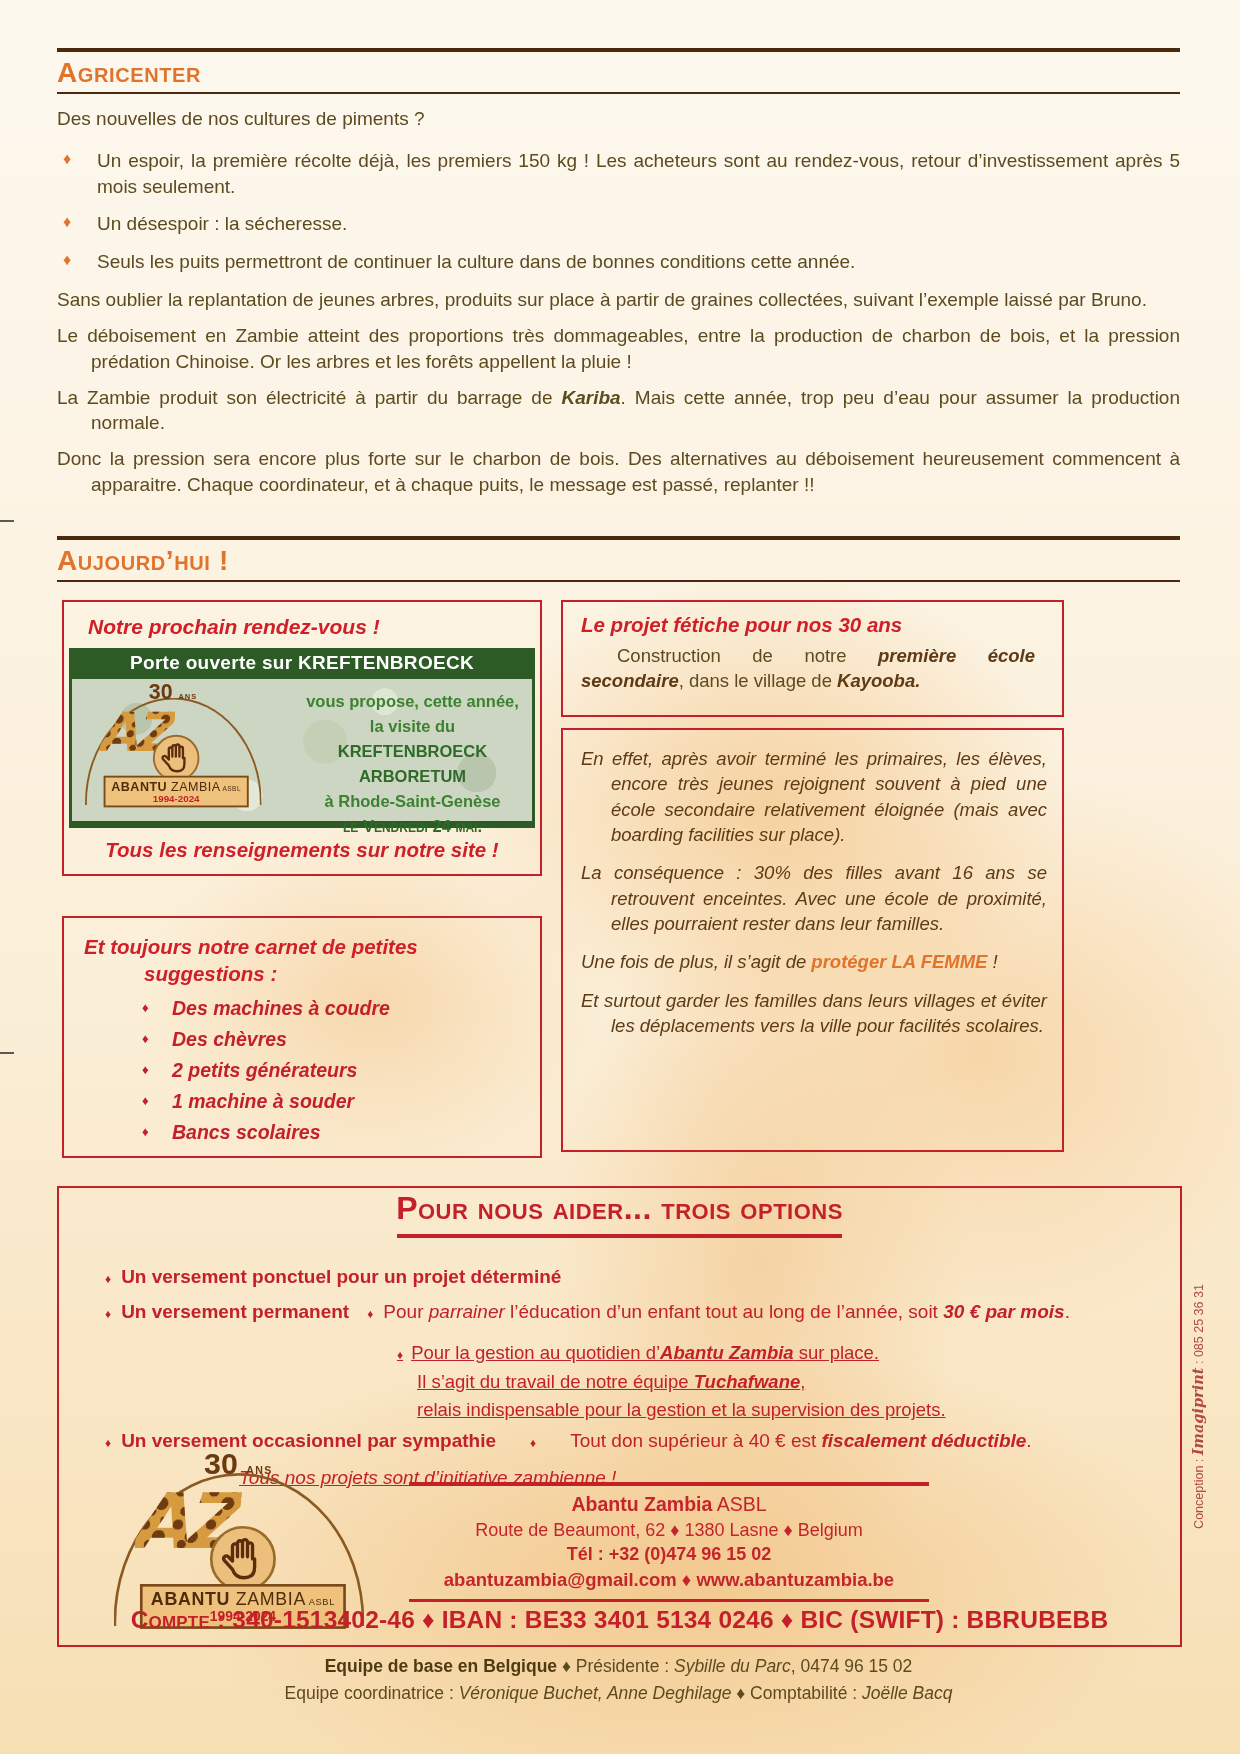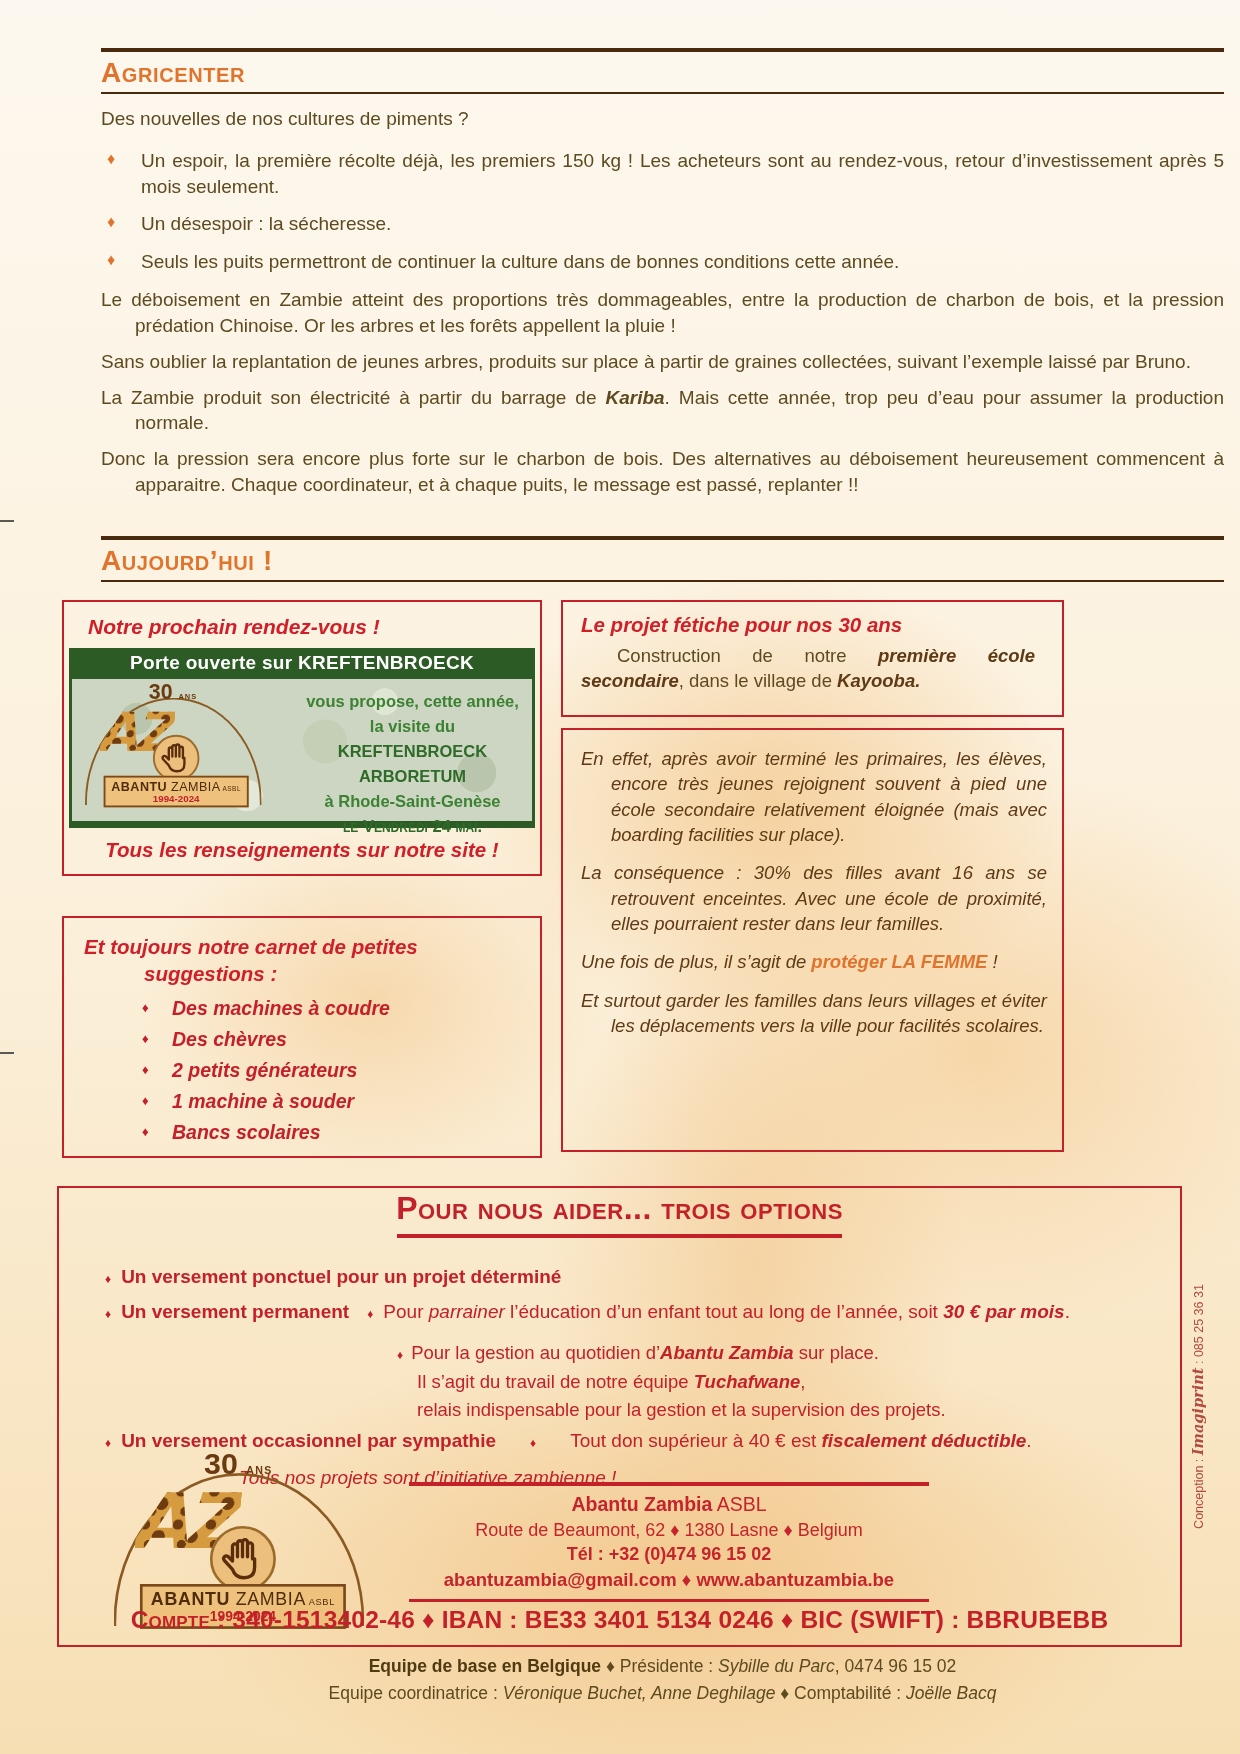--- a/index.html
+++ b/index.html
@@ -8,21 +8,21 @@
     font-family:"Liberation Sans", sans-serif;
     color:#5d4a1f;
     background:
       radial-gradient(ellipse 430px 330px at 62% 46%, rgba(243,198,137,.75), rgba(243,198,137,0) 70%),
       radial-gradient(ellipse 520px 400px at 79% 60%, rgba(245,205,150,.7), rgba(245,205,150,0) 70%),
       radial-gradient(ellipse 330px 250px at 30% 57%, rgba(243,198,137,.55), rgba(243,198,137,0) 70%),
       radial-gradient(ellipse 700px 330px at 55% 90%, rgba(242,196,134,.85), rgba(242,196,134,0) 72%),
       radial-gradient(ellipse 300px 500px at 61% 72%, rgba(240,190,125,.5), rgba(240,190,125,0) 70%),
       linear-gradient(#fdf8ef 0%, #fbefd9 55%, #f7dfb4 100%);
   }
-  .abs { position:absolute;margin-left:44px; }
+  .abs { position:absolute; }
   .rule3 { height:3.5px; background:#4a2a0e; }
   .rule2 { height:2.5px; background:#4a2a0e; }
   .sc { font-variant:small-caps; }
   .h-orange { color:#e1742c; font-size:28px; font-weight:bold; letter-spacing:.6px; margin:5px 0 3px; font-variant:small-caps; }
   .body-txt { font-size:19px; line-height:1.36; text-align:justify; }
   .para { padding-left:34px; text-indent:-34px; margin:0 0 10px; }
   .intro { margin:12px 0 16px; }
   .brow { display:flex; margin:0 0 12px; }
   .brow .dm { width:34px; padding-left:6px; color:#e1742c; font-size:16px; }
   .brow .bt { flex:1; text-align:justify; }
@@ -71,21 +71,21 @@
   .redlist-item .dm { width:30px; text-align:left; font-size:13px; padding-top:3px; }
   .bp { font-style:italic; color:#5e3a15; text-align:justify; padding-left:30px; text-indent:-30px; margin:0 0 13px; font-size:18.5px; line-height:1.37; }
   .seg-redbold { color:#d01f28; font-weight:bold; }
   .seg-bold { font-weight:bold; }
   .seg-orange { color:#e1742c; font-weight:bold; }
   .aider-title { text-align:center; color:#c3202a; font-weight:bold; font-size:32px; font-variant:small-caps; letter-spacing:.5px; margin-top:2px; }
   .aider-underline { width:445px; height:3.5px; background:#c3202a; margin:7px auto 0; }
   .opt { position:absolute; left:46px; right:16px; color:#c3202a; font-size:19px; }
   .opt .dm { font-size:12px; padding-right:10px; }
   .opt .lbl { font-weight:bold; }
-  .redtxt { color:#c3202a; }
+  .redtxt { color:#c3202a;text-decoration:underline; }
   .contact { position:absolute; left:350px; width:520px; top:294px; text-align:center; color:#c5242c; }
   .hr-red { height:3.5px; background:#c3202a; }
   .compte { position:absolute; left:0; right:0; top:418px; text-align:center; font-weight:bold; font-size:24.5px; color:#c3202a; font-variant:small-caps; letter-spacing:.2px; }
   .footer-line { text-align:center; font-size:17.5px; color:#5d4a1f; }
   .crop-mark { position:absolute; left:0; width:14px; height:2px; background:#5a5a52; }
   .credit { position:absolute; left:1032px; top:1398px; width:330px; transform:rotate(-90deg); color:#b34a3e; font-size:12.5px; text-align:center; white-space:nowrap; }
   .credit .script { font-family:"DejaVu Serif", serif; font-style:italic; font-weight:bold; font-size:14.5px; }
 </style>
 </head>
 <body>
@@ -107,22 +107,22 @@
     </div>
     <div class="brow body-txt">
       <span class="dm">♦</span>
       <div class="bt">Un désespoir : la sécheresse.</div>
     </div>
     <div class="brow body-txt">
       <span class="dm">♦</span>
       <div class="bt">Seuls les puits permettront de continuer la culture dans de bonnes conditions cette année.</div>
     </div>
 
+    <p class="body-txt para">Sans oublier la replantation de jeunes arbres, produits sur place à partir de graines collectées, suivant l’exemple laissé par Bruno.</p>
     <p class="body-txt para">Le déboisement en Zambie atteint des proportions très dommageables, entre la production de charbon de bois, et la pression prédation Chinoise. Or les arbres et les forêts appellent la pluie !</p>
-    <p class="body-txt para">Sans oublier la replantation de jeunes arbres, produits sur place à partir de graines collectées, suivant l’exemple laissé par Bruno.</p>
     <p class="body-txt para"><span>La Zambie produit son électricité à partir du barrage de </span><span class="bi">Kariba</span><span>. Mais cette année, trop peu d’eau pour assumer la production normale.</span></p>
     <p class="body-txt para">Donc la pression sera encore plus forte sur le charbon de bois. Des alternatives au déboisement heureusement commencent à apparaitre. Chaque coordinateur, et à chaque puits, le message est passé, replanter !!</p>
   </section>
 
   <section class="abs" style="left:57px; top:536px; width:1123px;">
     <div class="rule3"></div>
     <h1 class="h-orange">Aujourd’hui !</h1>
     <div class="rule2"></div>
   </section>
 

